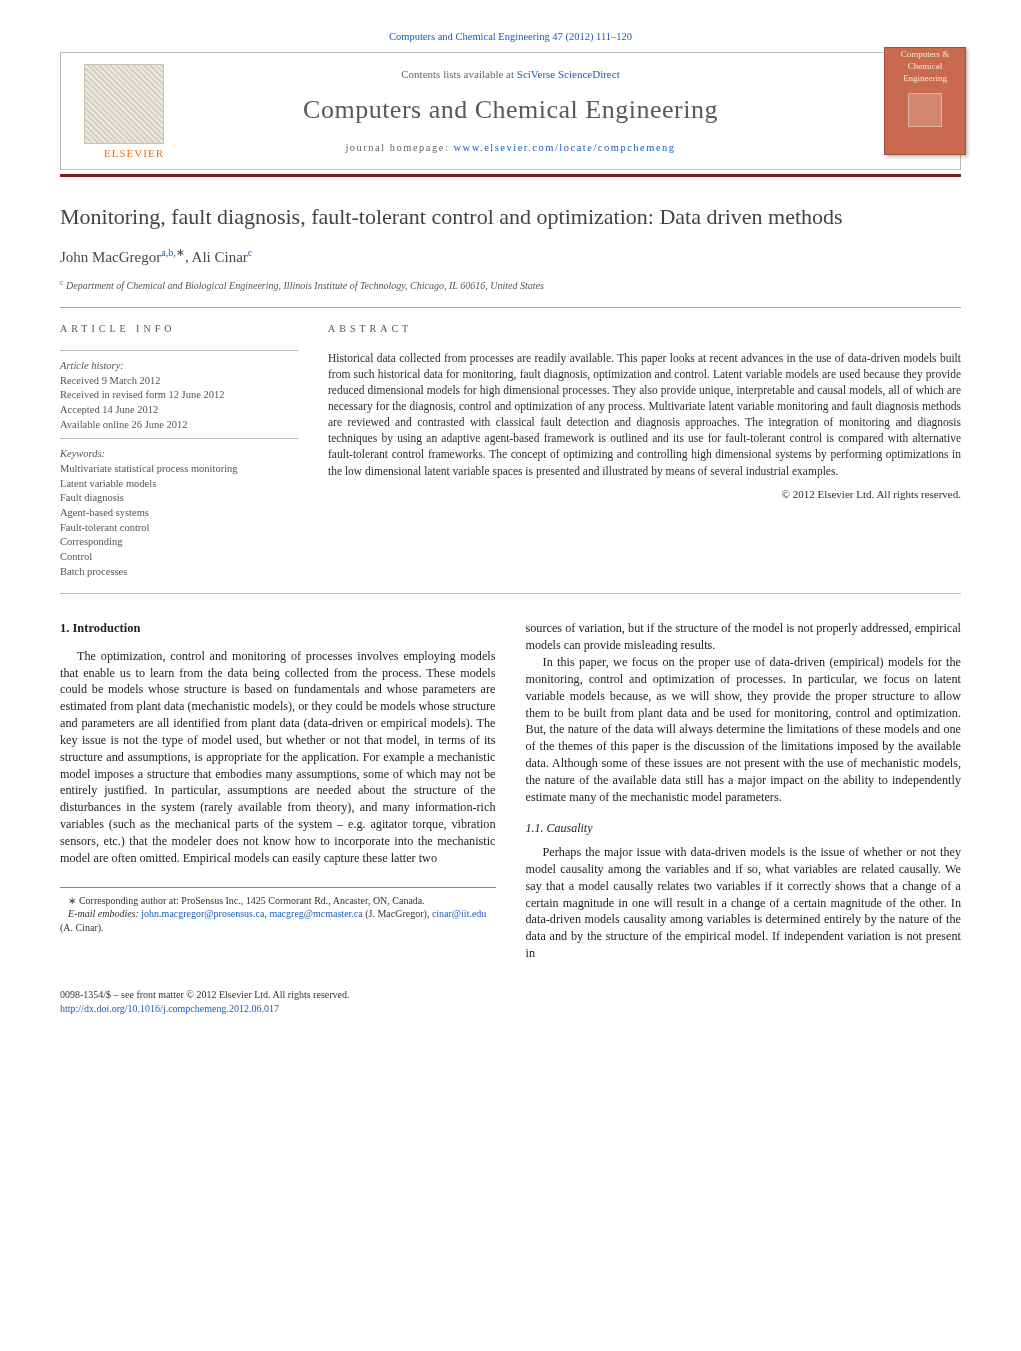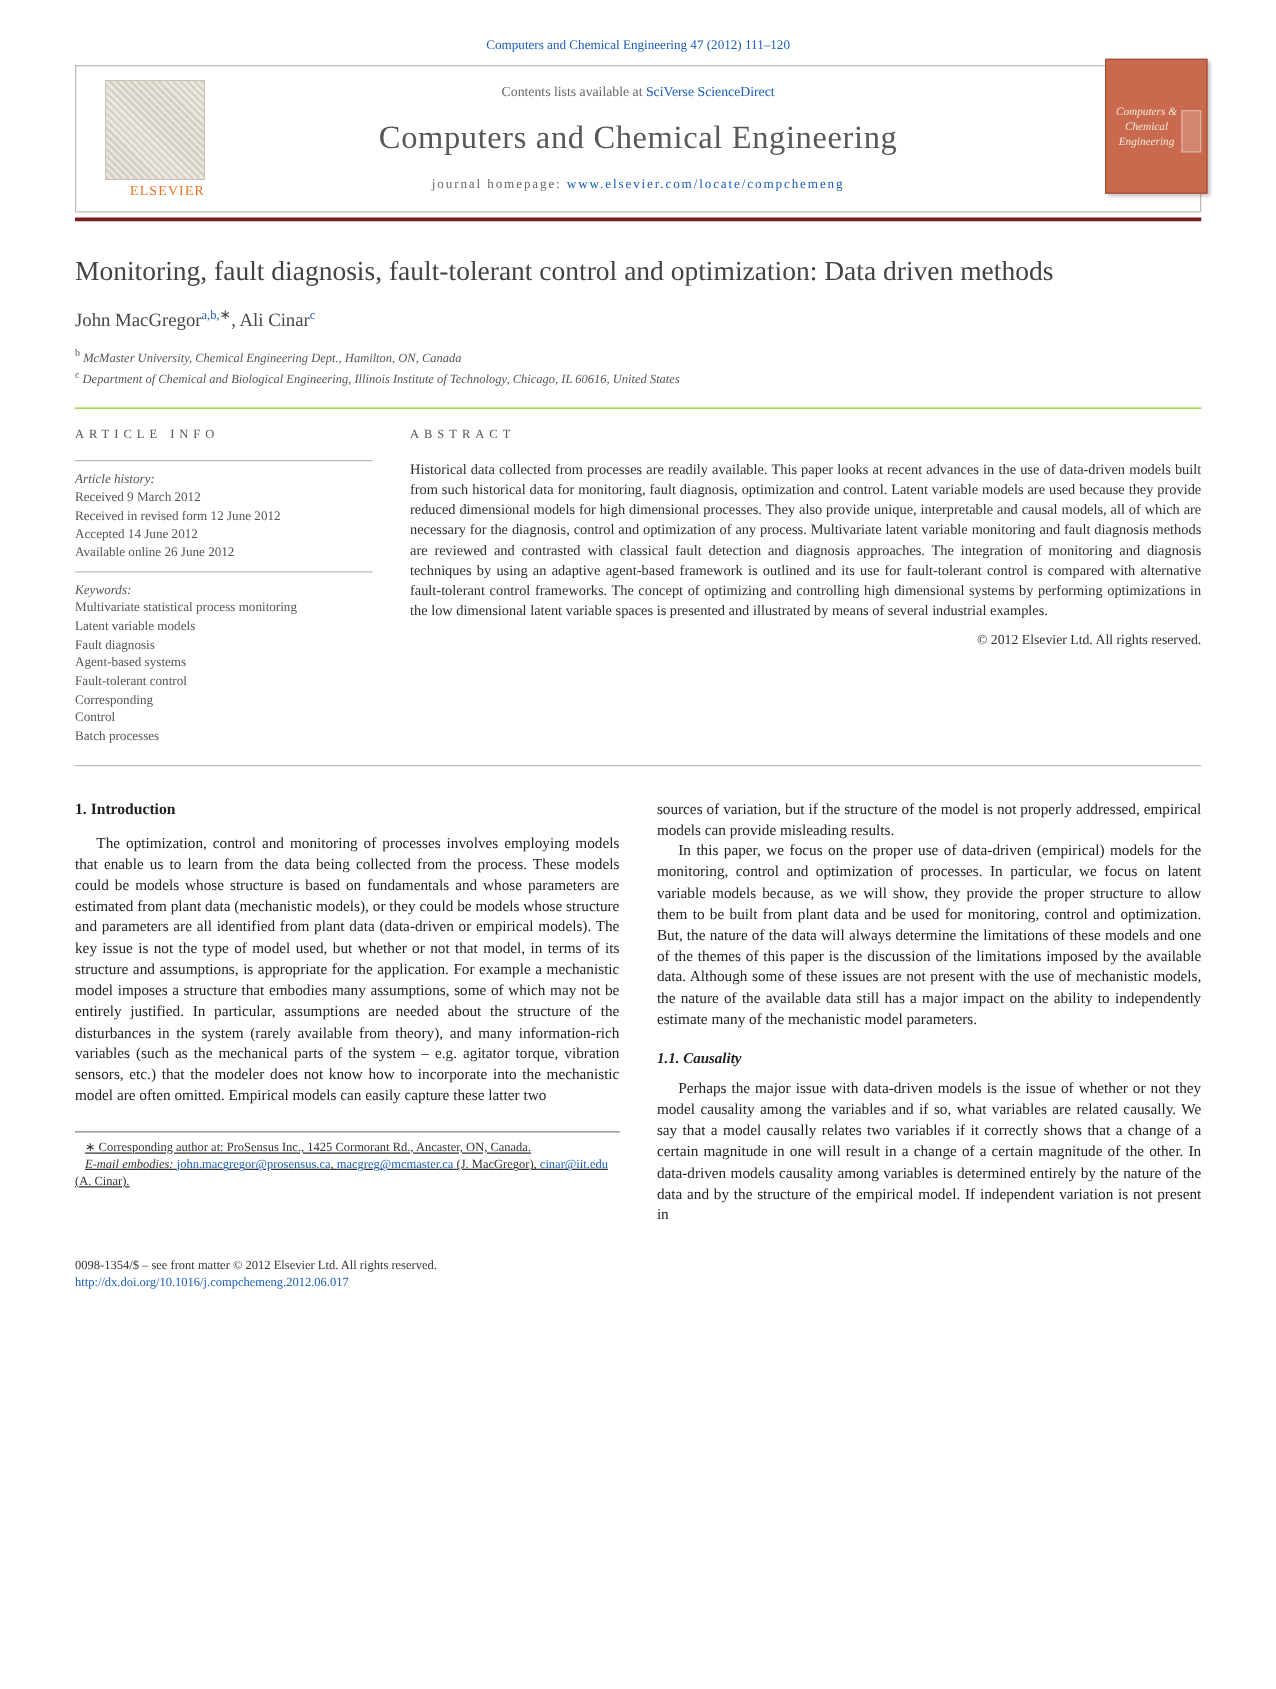--- a/index.html
+++ b/index.html
@@ -71,22 +71,22 @@
     right: -6px; top: -6px;
     width: 82px; height: 108px;
     background: #c96a4e;
     border: 1px solid #a45038;
     box-shadow: 2px 2px 3px rgba(0,0,0,0.25);
     color: #f6e9d9;
     font-size: 9px;
     text-align: center;
     padding: 0 4px;
     display: flex;
+    flex-direction: column;
     align-items: center;
-    font-style: italic;
   }
   .journal-cover .sq {
     width: 34px; height: 34px;
     background: rgba(255,255,255,0.2);
     border: 1px solid rgba(255,255,255,0.35);
     margin-top: 8px;
   }
   .red-rule { height: 3px; background: #7a1d1d; margin: 0 0 26px 0; }
 
   .title {
@@ -155,38 +155,38 @@
   }
   .body-cols h2 {
     font-size: 12.5px;
     font-weight: bold;
     margin: 0 0 10px 0;
     break-after: avoid;
   }
   .body-cols h3 {
     font-size: 12px;
     font-style: italic;
-    font-weight: bold;
+    font-weight: normal;
     margin: 14px 0 8px 0;
     break-after: avoid;
   }
   .body-cols p { text-indent: 1.4em; margin: 0; }
   .body-cols p.noin { text-indent: 0; }
 
   .footnote-block {
     margin-top: 20px;
     border-top: 1px solid #888;
     padding-top: 6px;
     font-size: 10px;
     line-height: 1.35;
     color: #333;
     break-inside: avoid;
     text-align: left;
   }
-  .footnote-block p { text-indent: 0.8em; text-decoration: underline; }
+  .footnote-block p { text-indent: 0.8em; }
   .footnote-block a { color: #1a5db8; }
 
   .bottom-meta {
     margin-top: 26px;
     font-size: 10px;
     color: #333;
     line-height: 1.4;
   }
   .bottom-meta a { color: #1a5db8; }
 </style>
@@ -218,21 +218,20 @@
 </div>
 <div class="red-rule"></div>
 
 <h1 class="title">Monitoring, fault diagnosis, fault-tolerant control and optimization: Data driven methods</h1>
 
 <div class="authors">
   <span>John MacGregor</span><span class="sup">a,b,</span><span class="sup-star">∗</span><span>, </span><span>Ali Cinar</span><span class="sup">c</span>
 </div>
 
 <div class="affils">
-  <div><span class="s">b</span> <span>McMaster University, Chemical Engineering Dept., Hamilton, ON, Canada</span></div>
   <div><span class="s">c</span> <span>Department of Chemical and Biological Engineering, Illinois Institute of Technology, Chicago, IL 60616, United States</span></div>
 </div>
 
 <div class="info-row">
   <div class="info-left">
     <div class="sect-head">ARTICLE INFO</div>
     <div class="sub-rule"></div>
     <div class="hist">
       <p class="ih">Article history:</p>
       <p>Received 9 March 2012</p>

